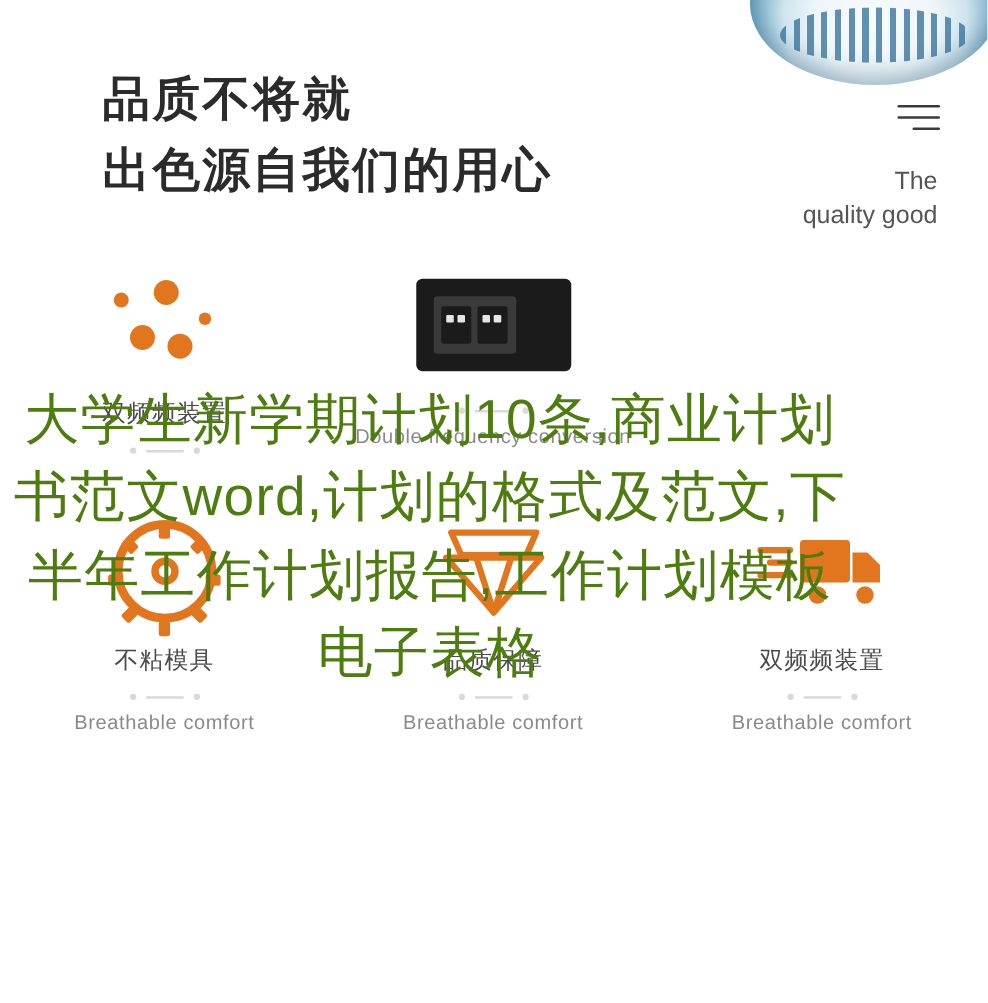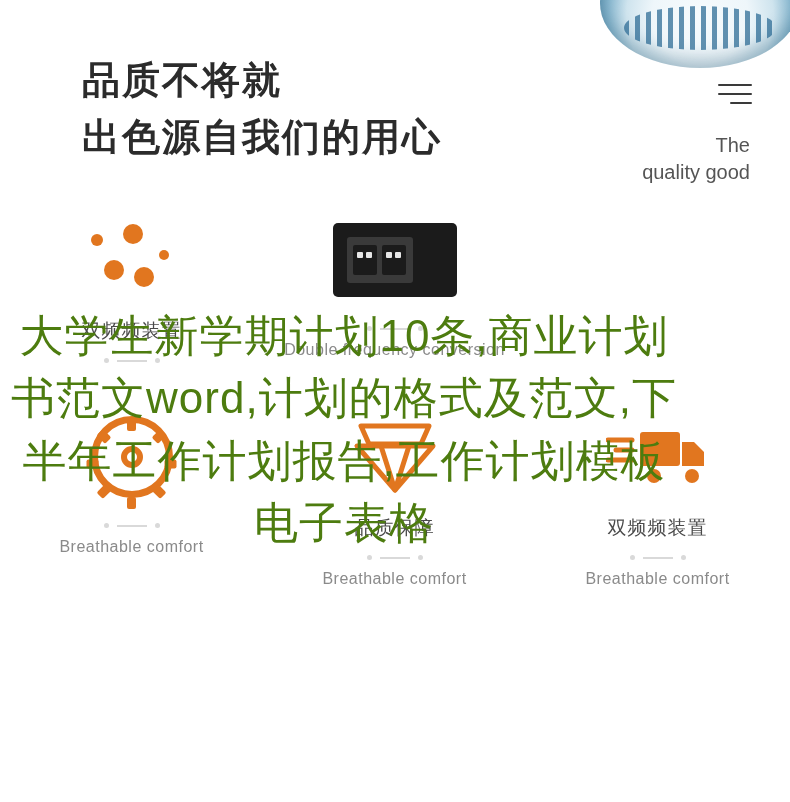--- a/index.html
+++ b/index.html
@@ -335,20 +335,21 @@
           <span class="tooth" style="transform:rotate(0deg)"></span>
           <span class="tooth" style="transform:rotate(45deg)"></span>
           <span class="tooth" style="transform:rotate(90deg)"></span>
           <span class="tooth" style="transform:rotate(135deg)"></span>
           <span class="tooth" style="transform:rotate(180deg)"></span>
           <span class="tooth" style="transform:rotate(225deg)"></span>
           <span class="tooth" style="transform:rotate(270deg)"></span>
           <span class="tooth" style="transform:rotate(315deg)"></span>
         </div>
       </div>
+      <div class="cell-title">不粘模具</div>
       <div class="dots">
         <span class="dot"></span>
         <span class="bar"></span>
         <span class="dot"></span>
       </div>
       <div class="cell-sub">Breathable comfort</div>
     </div>
 
     <div class="cell">
       <div class="icon-wrap">

